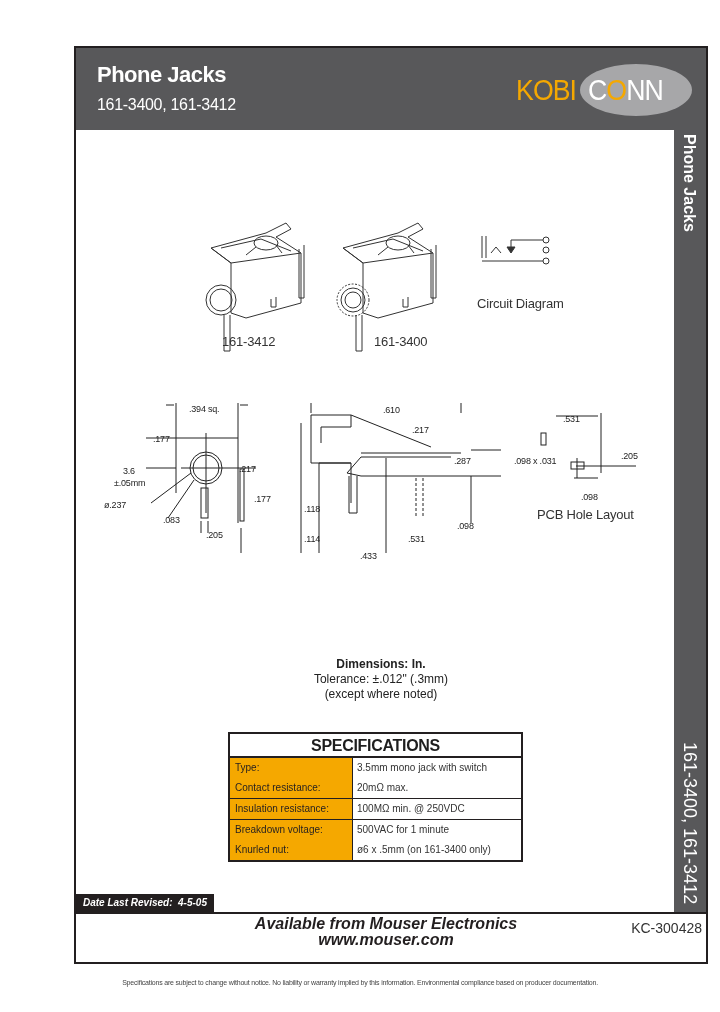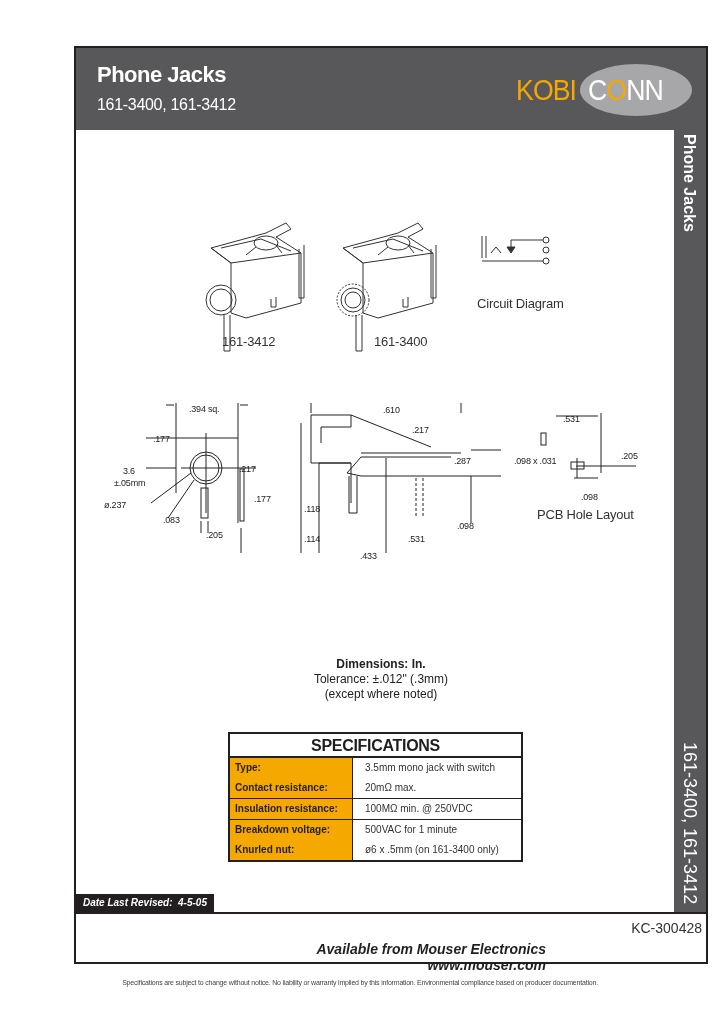--- a/index.html
+++ b/index.html
@@ -67,34 +67,34 @@
     }
     .specs-title {
       height: 24px; text-align: center; font-weight: bold; font-size: 16px;
       line-height: 24px; border-bottom: 2px solid #231f20; letter-spacing: -0.3px;
     }
     .spec-group { display: flex; border-bottom: 1px solid #231f20; }
     .spec-group:last-child { border-bottom: none; }
     .spec-labels { width: 123px; background: #f5a800; border-right: 1px solid #231f20; }
     .spec-values { flex: 1; }
     .spec-cell { height: 20px; line-height: 20px; font-size: 10px; padding-left: 5px; white-space: nowrap; }
-    .spec-labels .spec-cell { font-weight: bold; color: #231f20; }
-    .spec-values .spec-cell { color: #333; padding-left: 12px; }
+    .spec-labels .spec-cell { font-weight: normal; color: #231f20; }
+    .spec-values .spec-cell { color: #333; padding-left: 4px; }
 
     .revised {
       position: absolute; left: 0; top: 846px; width: 138px; height: 18px;
       background: #231f20; color: #fff; font-style: italic; font-weight: bold;
       font-size: 10px; line-height: 18px; padding-left: 7px;
     }
     .footer-line {
       position: absolute; left: 0; top: 864px; width: 630px; height: 2px; background: #231f20;
     }
     .footer-main {
-      position: absolute; left: 150px; top: 893px; width: 320px; text-align: right;
-      font-style: italic; font-weight: bold; font-size: 14px; line-height: 16px; color: #231f20;
+      position: absolute; left: 150px; top: 868px; width: 320px; text-align: center;
+      font-style: italic; font-weight: bold; font-size: 16px; line-height: 16px; color: #231f20;
     }
     .footer-code {
       position: absolute; right: 4px; top: 872px; font-size: 14px; color: #333;
     }
     .disclaimer {
       position: absolute; left: 0; top: 979px; width: 720px; text-align: center;
       font-size: 7px; color: #444; letter-spacing: -0.2px;
     }
     svg { position: absolute; overflow: visible; }
   </style>

